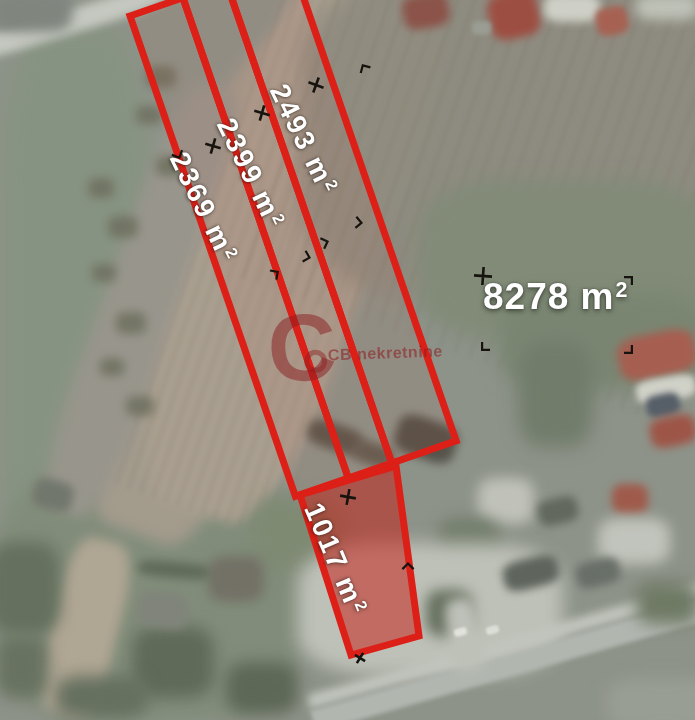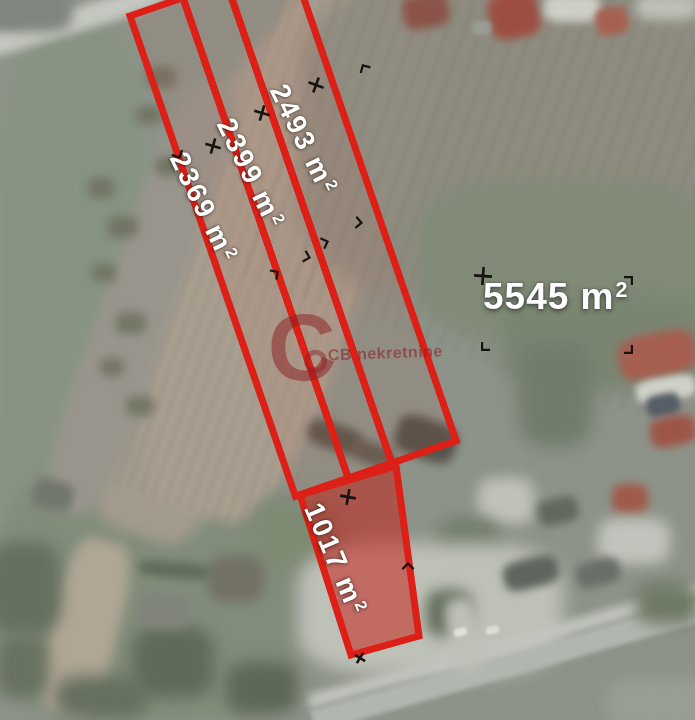--- a/index.html
+++ b/index.html
@@ -159,21 +159,21 @@
         <path class="tick" d="M0 0H9V2.2H2.2V9H0Z" transform="translate(180,159) rotate(200)"></path>
       </g>
   </svg>
 
   <div class="plabel" id="l2369"><span>2369 m</span><sup>2</sup></div>
   <div class="plabel" id="l2399"><span>2399 m</span><sup>2</sup></div>
   <div class="plabel" id="l2493"><span>2493 m</span><sup>2</sup></div>
   <div class="plabel" id="l1017"><span>1017 m</span><sup>2</sup></div>
 
   <div class="total">
-    <div><span>5545 m</span><sup>2</sup></div>
+    <div><span>8278 m</span><sup>2</sup></div>
   </div>
 
   <div class="watermark">
     <span class="wm-logo">C</span>
     <span class="wm-ring"></span>
     <span class="wm-text">CB nekretnine</span>
   </div>
 
 </div>
 

